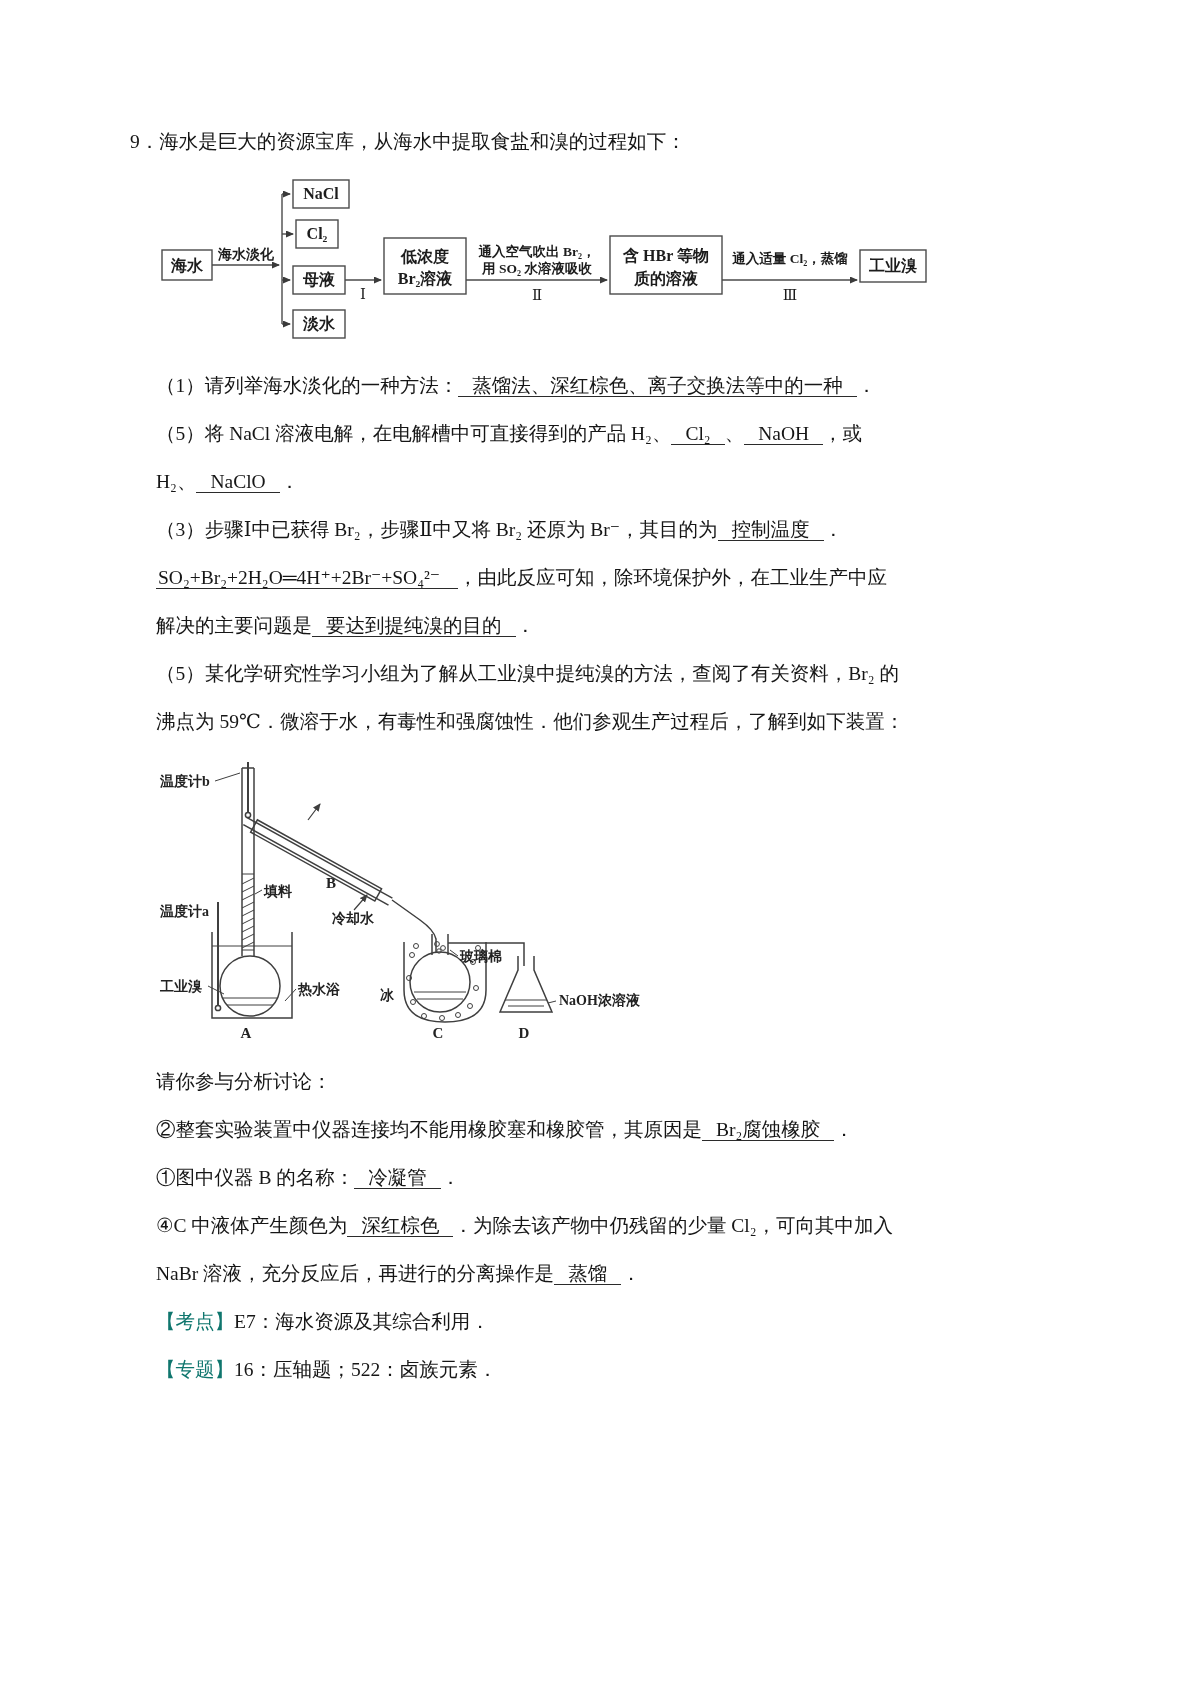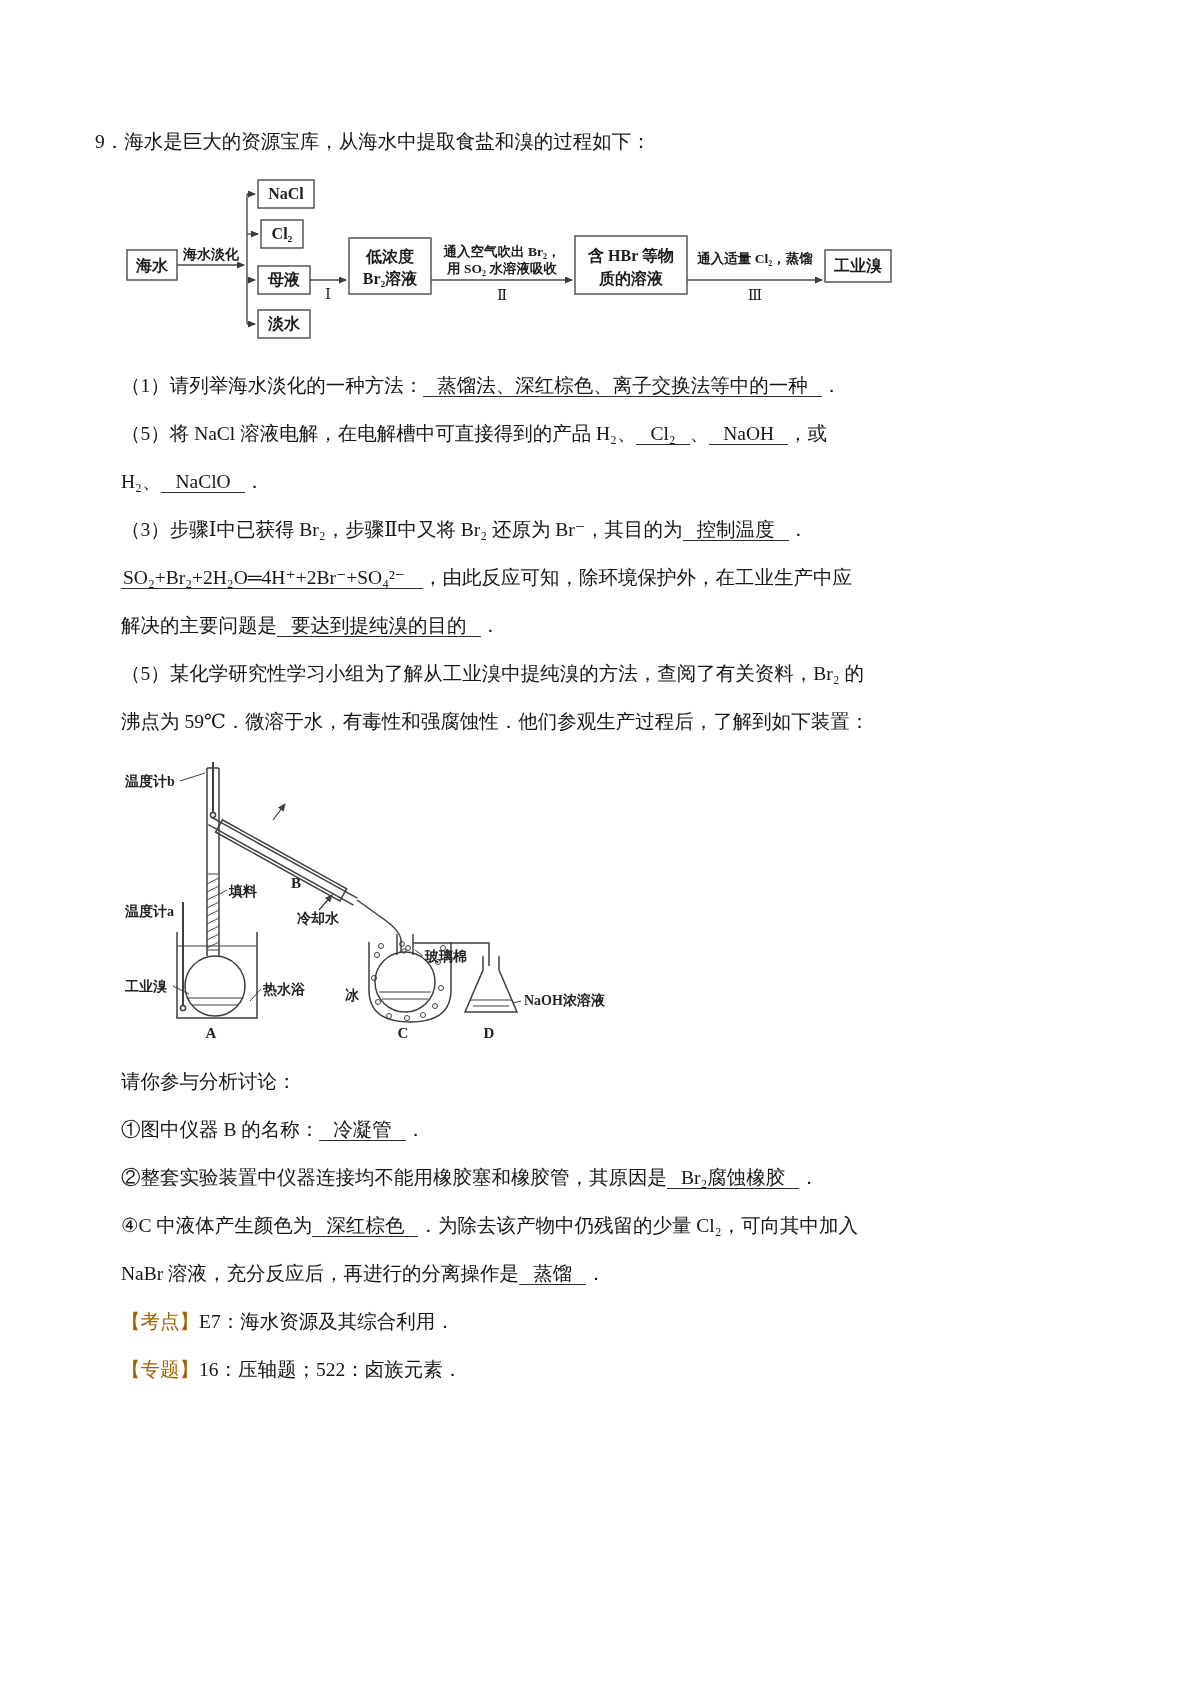--- a/index.html
+++ b/index.html
@@ -1,26 +1,26 @@
 <!DOCTYPE html>
 <html><head>
 <meta charset="utf-8">
 <style>
   html,body{margin:0;padding:0;background:#e8e8e8;}
   .page{
     width:1200px;height:1698px;background:#ffffff;margin:0 auto;position:relative;overflow:hidden;
     font-family:"Liberation Serif","DejaVu Serif",serif;color:#161616;
   }
-  .content{padding:118px 160px 0 95px;}
+  .content{padding:118px 160px 0 95px;margin-left:35px;}
   .para{margin:0 0 0 26px;font-size:19.5px;line-height:48px;text-align:justify;}
   .para.intro{margin-left:0;}
   .para span{white-space:pre-wrap;}
   .ans{border-bottom:1.6px solid #2b2b2b;padding:0 14px;}
   .ans.eq{padding:0 18px 0 2px;}
-  .tag{color:#a16207;}
+  .tag{color:#0f766e;}
   .figure{position:relative;}
   .flowchart{margin:8px 0 12px 30px;}
   .apparatus{margin:14px 0 6px 28px;}
   svg text{font-family:"Liberation Serif","DejaVu Serif",serif;}
 </style>
 </head>
 <body>
 
 <div class="page">
   <div class="content">
@@ -190,23 +190,23 @@
           <text x="401" y="245">NaOH浓溶液</text>
           <text x="88" y="278" font-size="15" text-anchor="middle">A</text>
           <text x="280" y="278" font-size="15" text-anchor="middle">C</text>
           <text x="366" y="278" font-size="15" text-anchor="middle">D</text>
         </g>
       </svg>
     </div>
 
     <p class="para"><span>请你参与分析讨论：</span></p>
 
+    <p class="para"><span>②整套实验装置中仪器连接均不能用橡胶塞和橡胶管，其原因是</span><span class="ans">Br₂腐蚀橡胶</span><span>．</span></p>
+
     <p class="para"><span>①图中仪器 B 的名称：</span><span class="ans">冷凝管</span><span>．</span></p>
-
-    <p class="para"><span>②整套实验装置中仪器连接均不能用橡胶塞和橡胶管，其原因是</span><span class="ans">Br₂腐蚀橡胶</span><span>．</span></p>
 
 
     <p class="para"><span>④C 中液体产生颜色为</span><span class="ans">深红棕色</span><span>．为除去该产物中仍残留的少量 Cl₂，可向其中加入
 NaBr 溶液，充分反应后，再进行的分离操作是</span><span class="ans">蒸馏</span><span>．</span></p>
 
     <p class="para"><span class="tag">【考点】</span><span>E7：海水资源及其综合利用．</span></p>
 
     <p class="para"><span class="tag">【专题】</span><span>16：压轴题；522：卤族元素．</span></p>
 
   </div>

